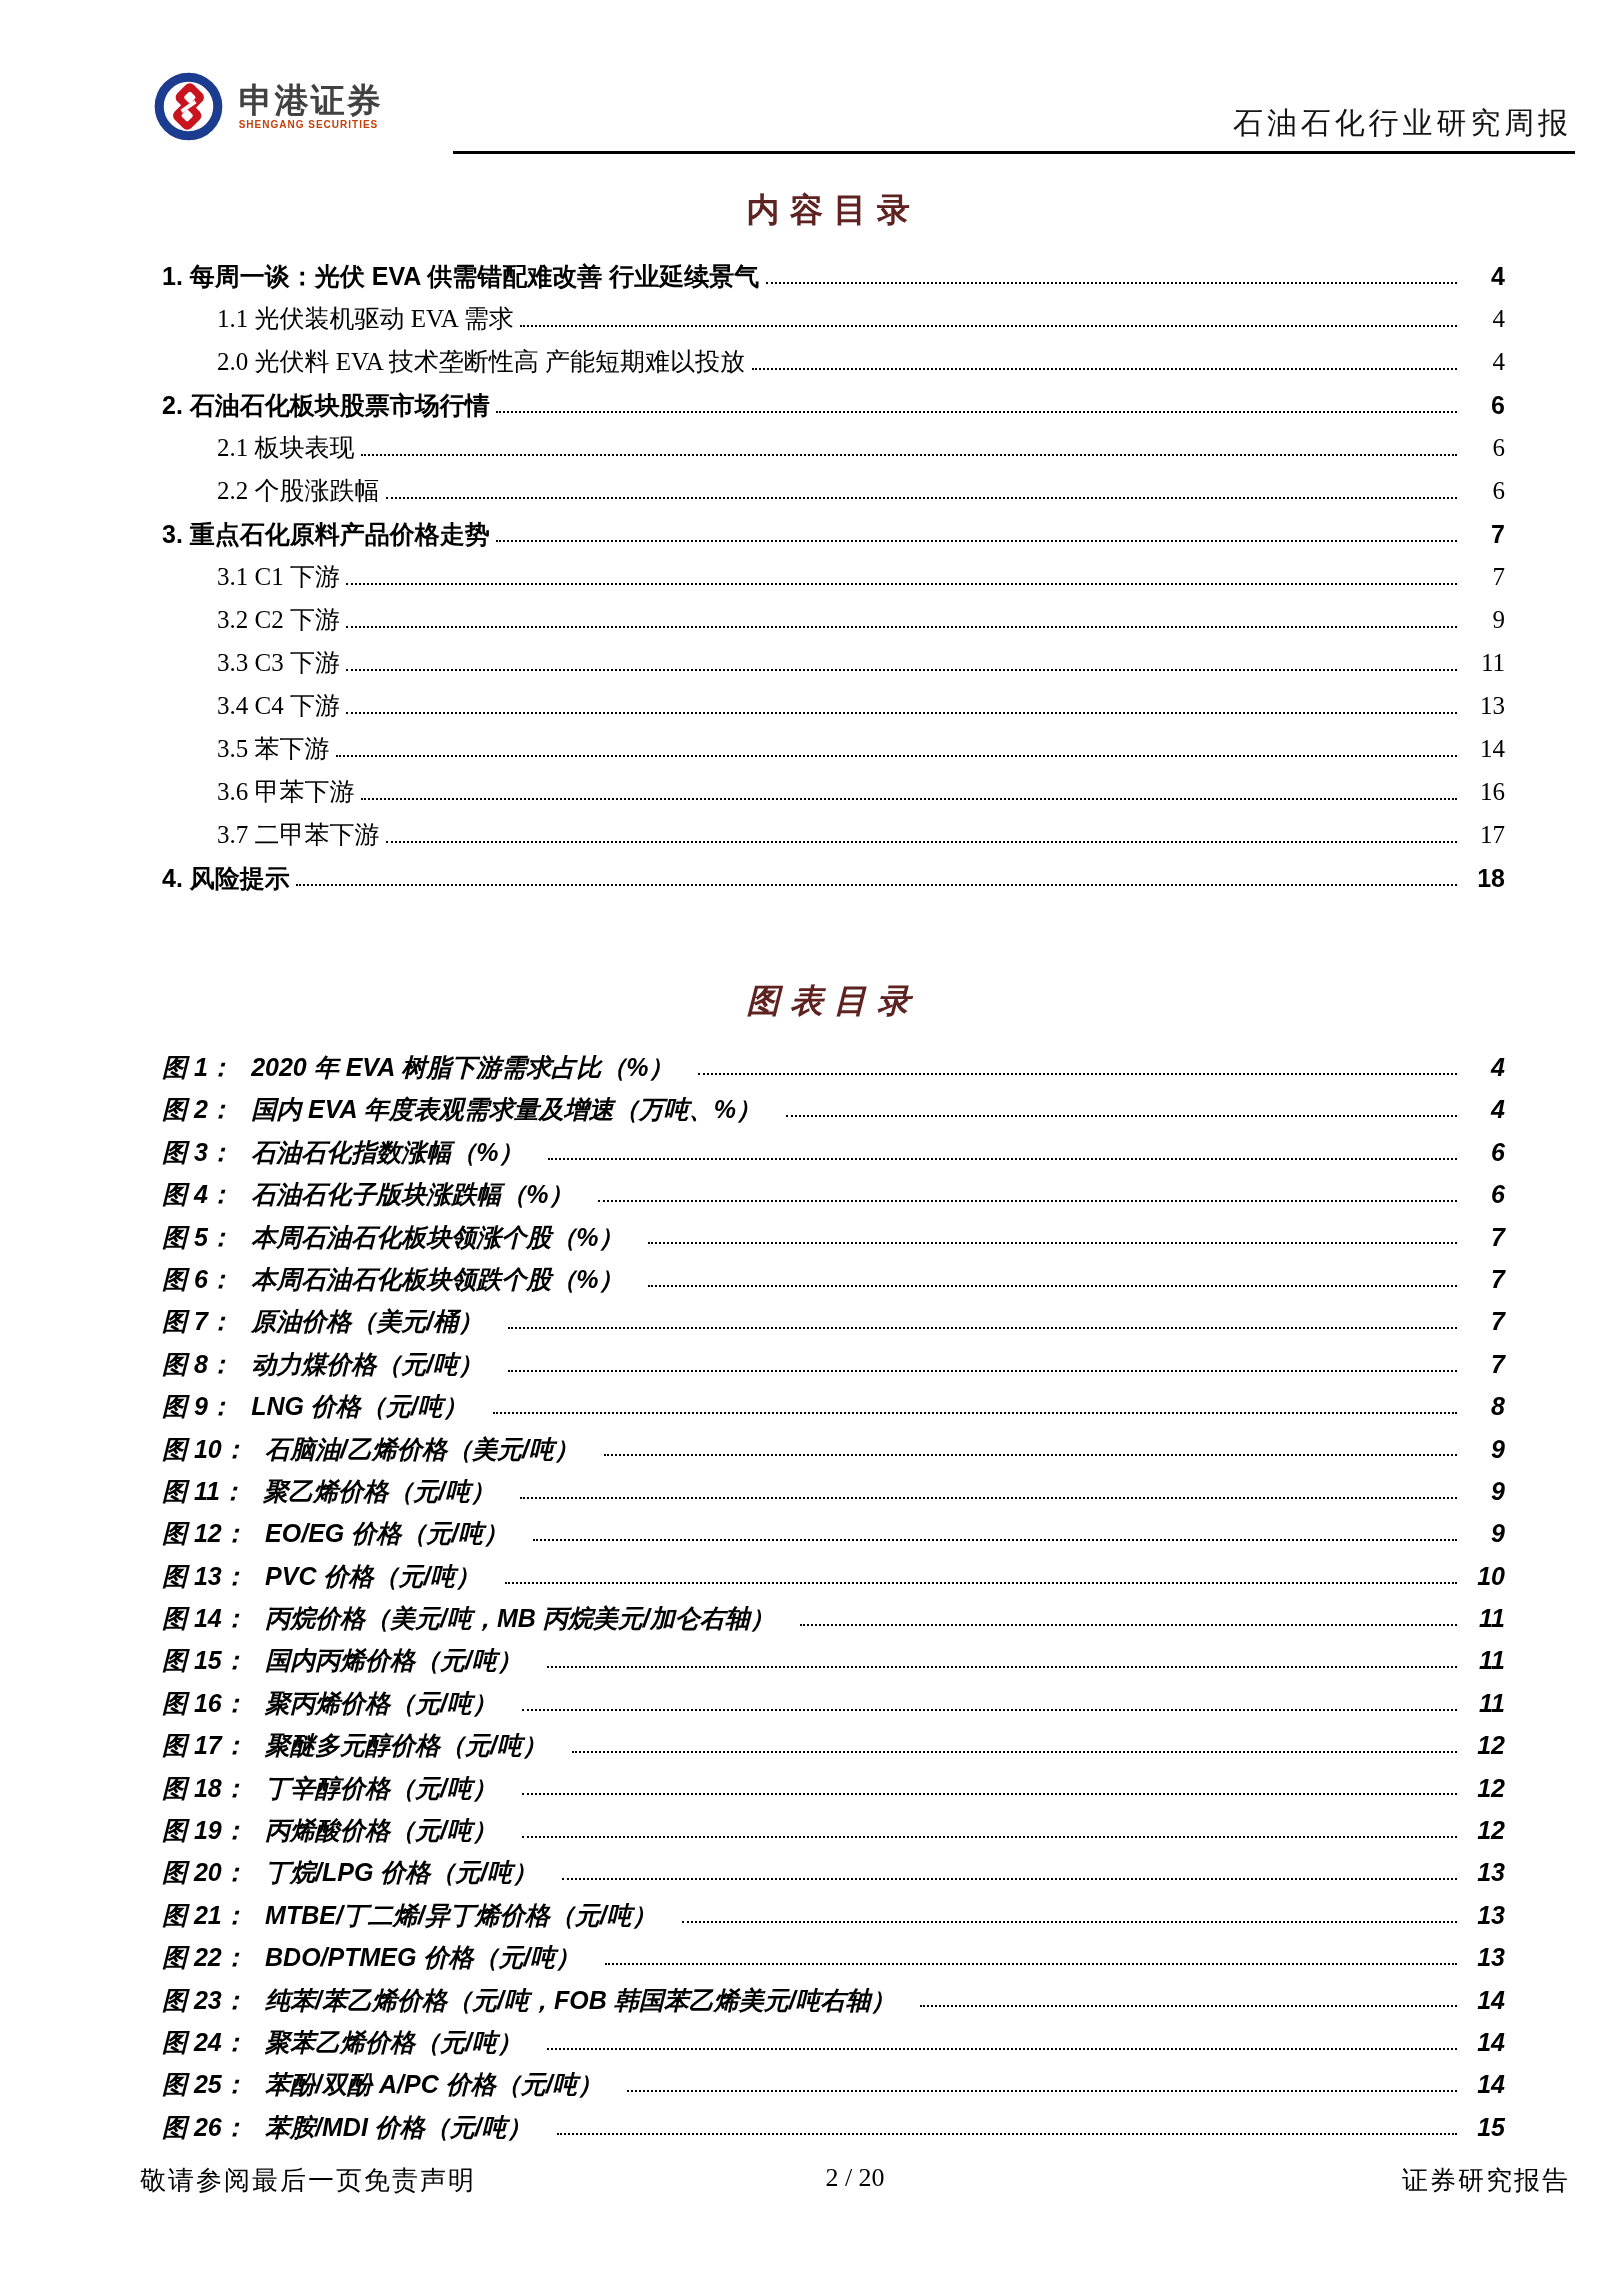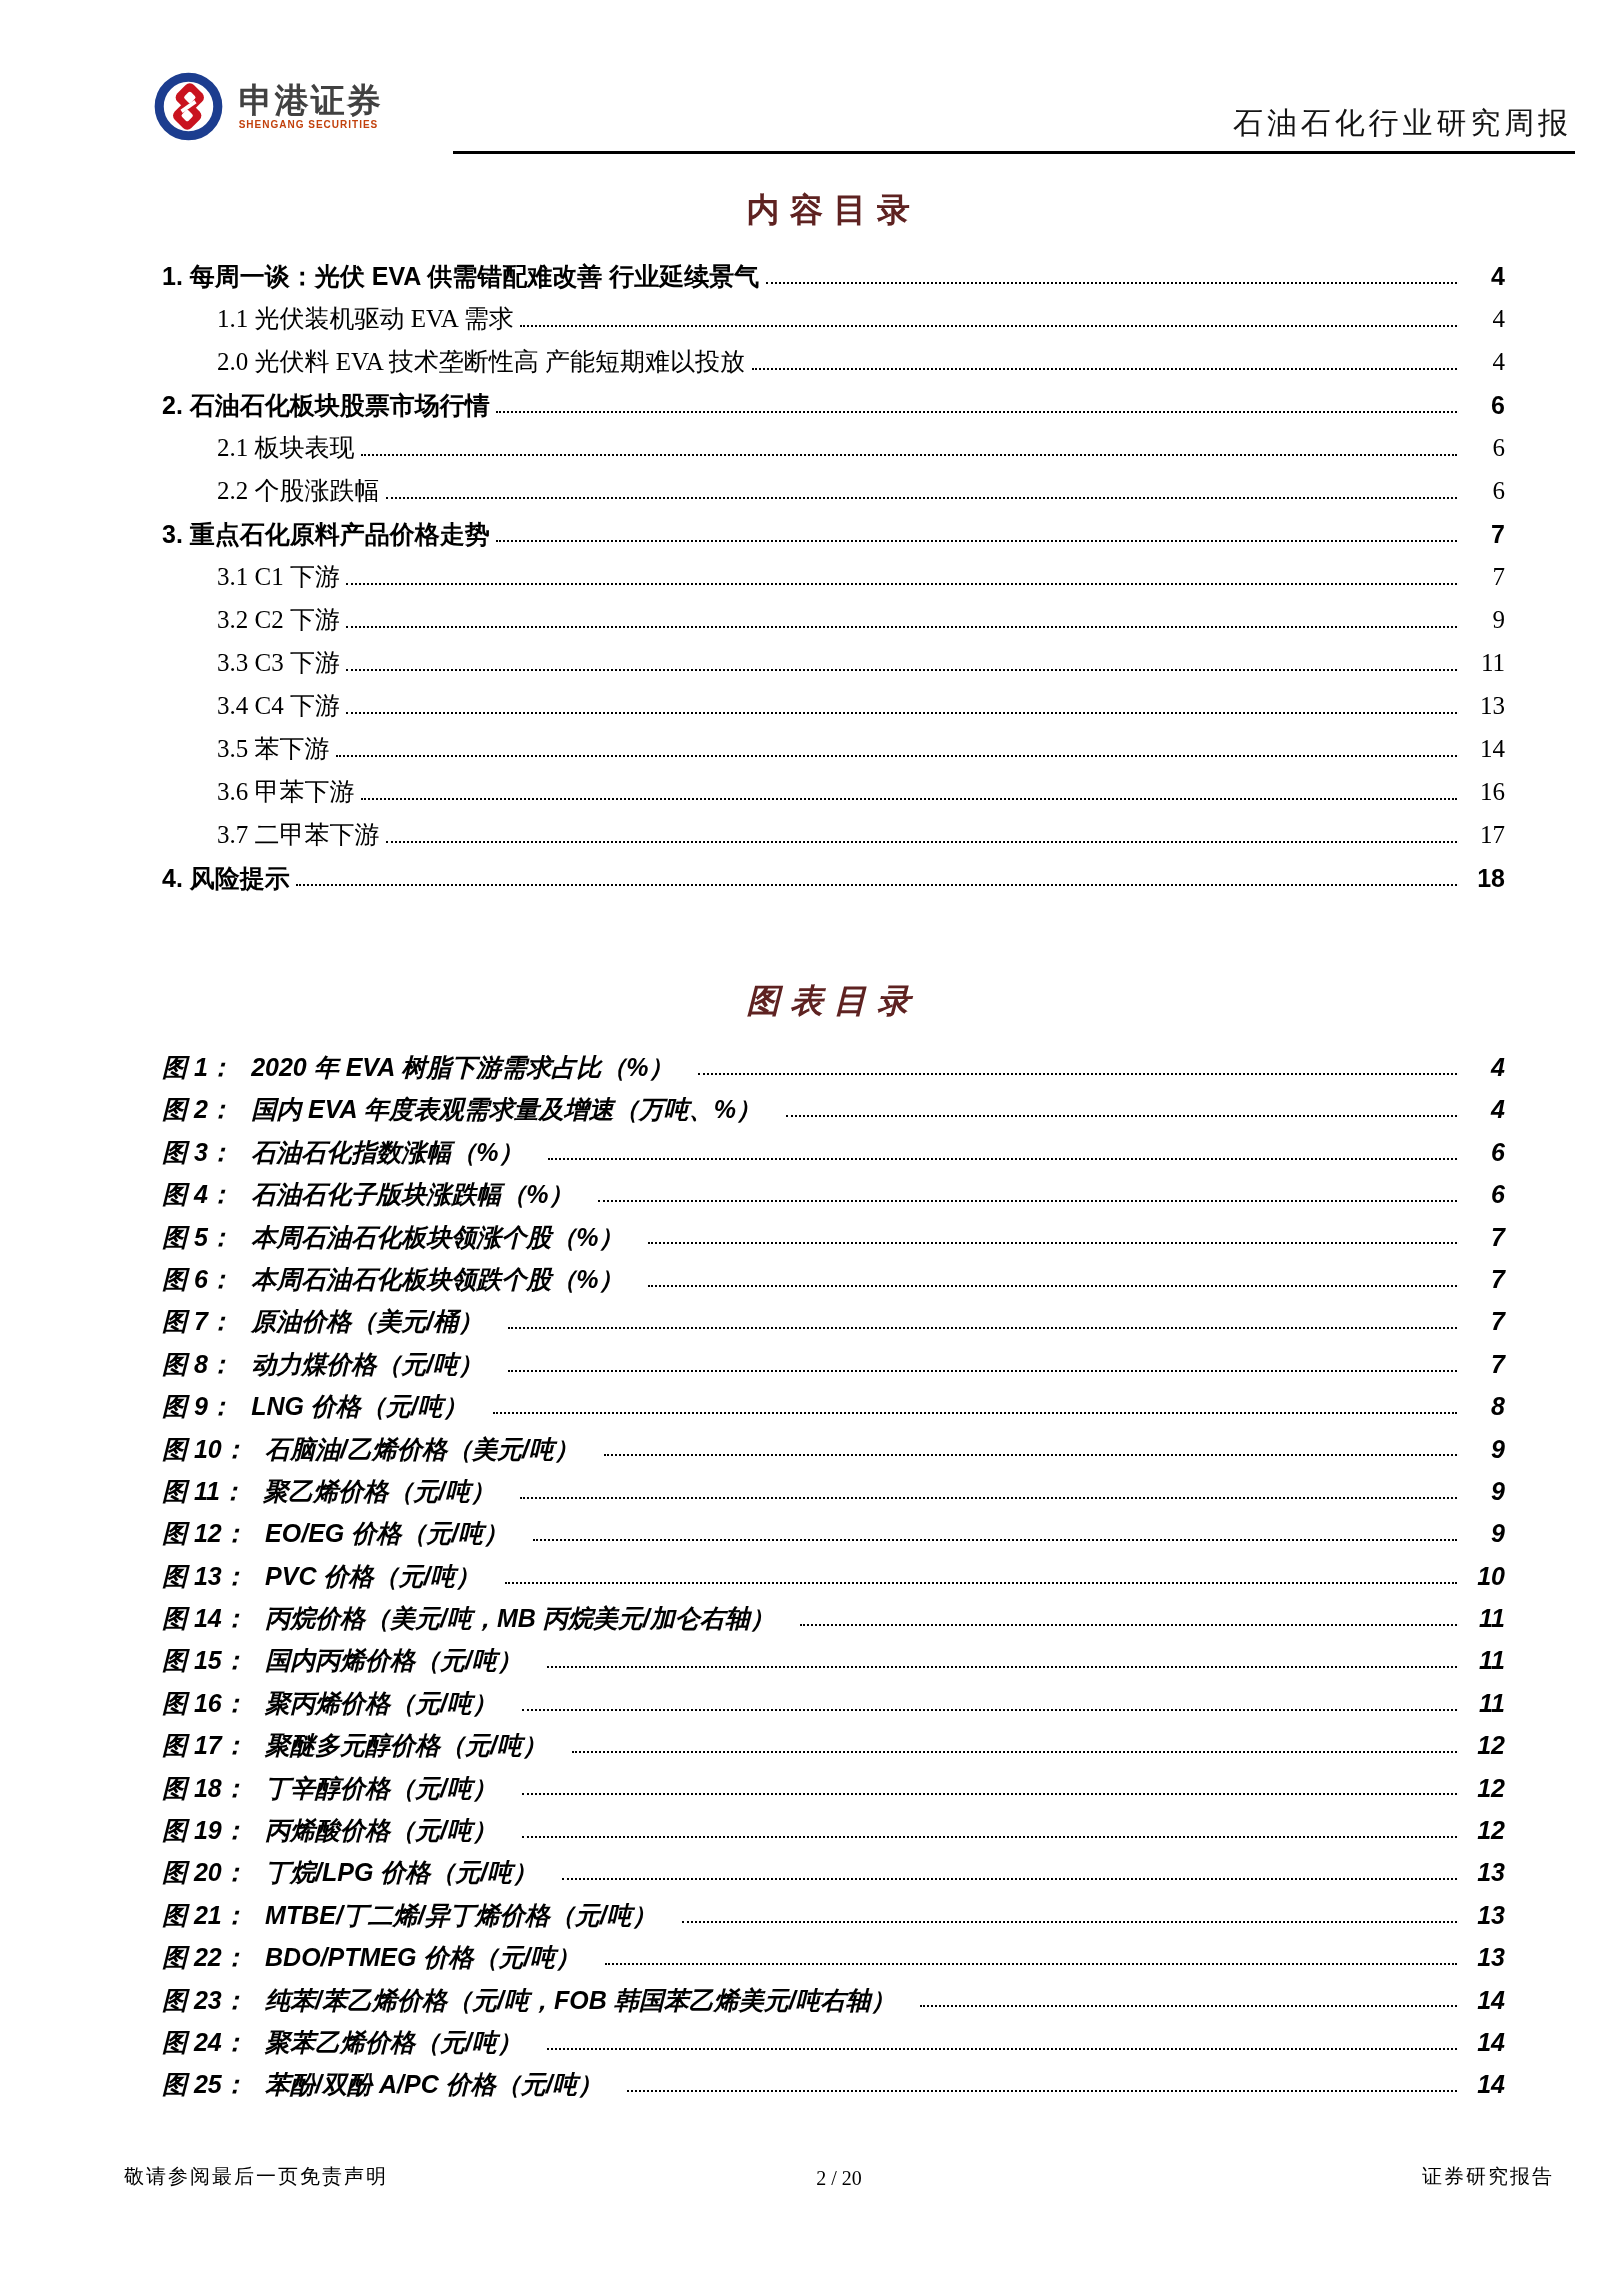--- a/index.html
+++ b/index.html
@@ -47,23 +47,23 @@
 
   .toc-list .lvl1{font-weight:bold;}
   .toc-list .lvl2{font-family:"Liberation Serif",serif;padding-left:55px;}
   .toc-list .lvl2 .dots{border-bottom-width:2px;}
 
   .fig-list .row{font-weight:bold;margin-bottom:16.4px;}
   .fig-list .t{margin-right:18.3px;}
 
   
   .footer{
-    position:absolute;left:124px;top:2163px;width:1430px;
-    display:flex;align-items:flex-end;
-    font-size:20px;
+    position:absolute;left:140px;top:2163px;width:1430px;
+    display:flex;align-items:flex-start;
+    font-size:26px;
   }
   .footer-left{flex:1;text-align:left;font-family:"Liberation Serif",serif;letter-spacing:2px;}
   .footer-center{flex:0 0 auto;text-align:center;font-family:"Liberation Serif",serif;}
   .footer-right{flex:1;text-align:right;font-family:Liberation Mono, monospace;letter-spacing:2px;}
 </style>
 </head>
 <body>
 
 <div class="page">
 
@@ -317,20 +317,26 @@
           <span class="t">聚苯乙烯价格（元/吨）</span>
           <span class="dots"></span>
           <span class="pg">14</span>
         </div>
         <div class="row">
           <span class="t">图 25：</span>
           <span class="t">苯酚/双酚 A/PC 价格（元/吨）</span>
           <span class="dots"></span>
           <span class="pg">14</span>
         </div>
+        <div class="row">
+          <span class="t">图 26：</span>
+          <span class="t">苯胺/MDI 价格（元/吨）</span>
+          <span class="dots"></span>
+          <span class="pg">15</span>
+        </div>
       </div>
   </div>
 
   <div class="footer">
     <span class="footer-left">敬请参阅最后一页免责声明</span>
     <span class="footer-center">2 / 20</span>
     <span class="footer-right">证券研究报告</span>
   </div>
 
 </div>

